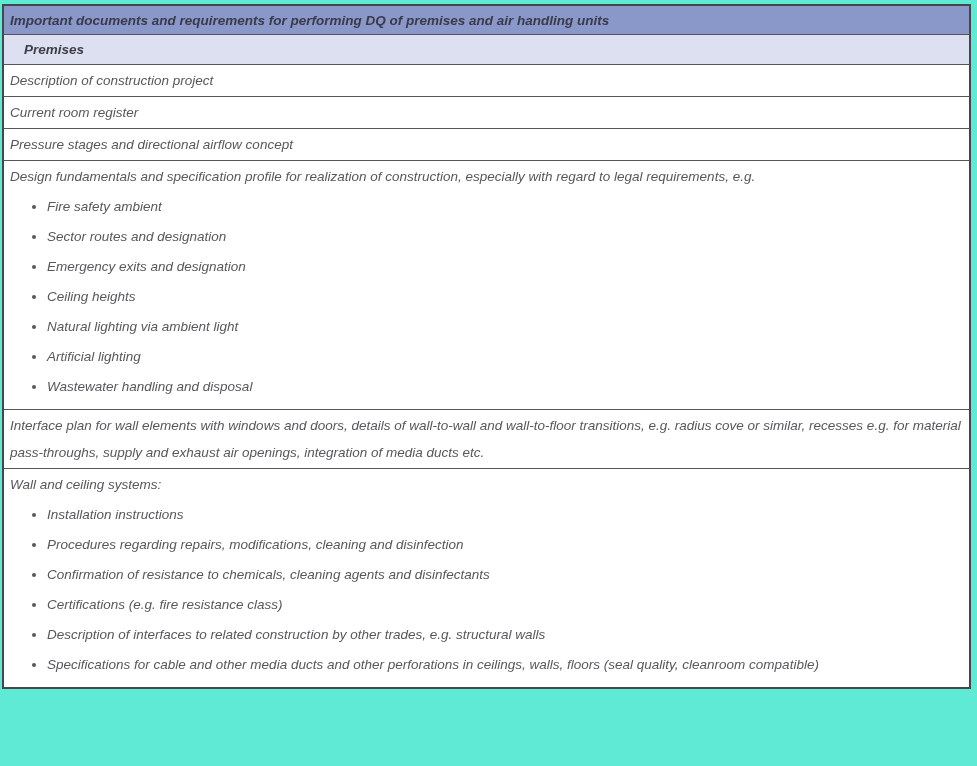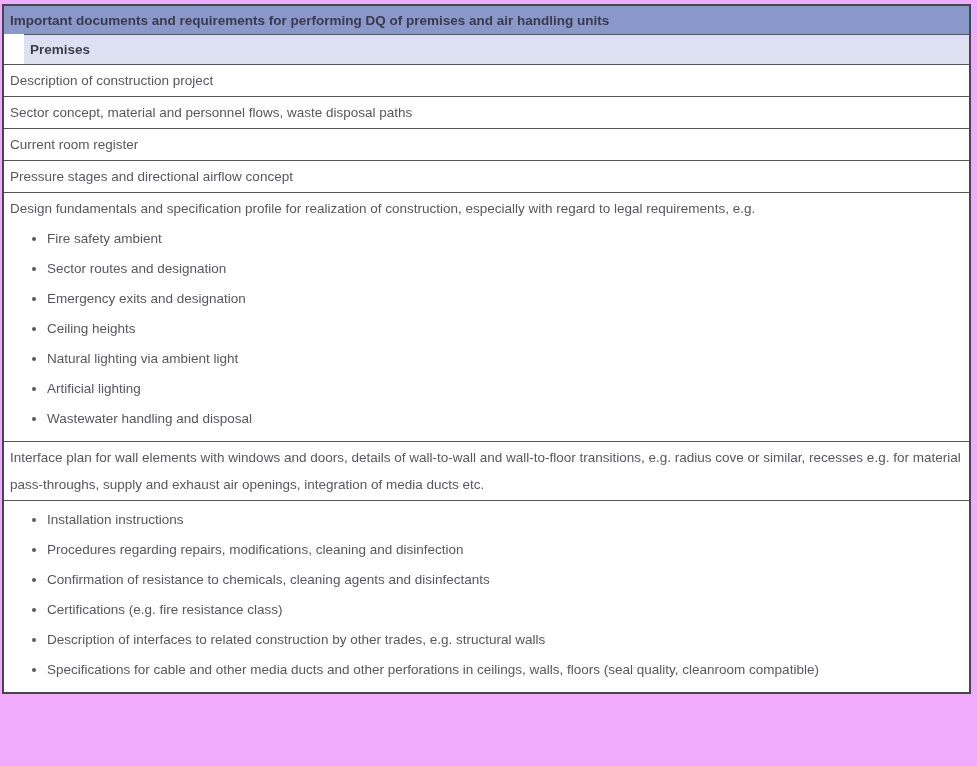--- a/index.html
+++ b/index.html
@@ -5,22 +5,23 @@
   * { box-sizing: border-box; }
   html, body {
     margin: 0;
     padding: 0;
     background: #ffffff;
     font-family: "Liberation Sans", "DejaVu Sans", sans-serif;
   }
   .page {
     width: 977px;
     height: 766px;
-    background: #f0abfc;
+    background: #5eead4;
     overflow: hidden;
+    font-style: italic;
   }
   .doc-table {
     margin: 4px 6px 4px 2px;
     width: 969px;
     border: 2px solid #46464c;
     background: #ffffff;
   }
   .row {
     border-top: 1px solid #55555b;
     font-size: 13.5px;
@@ -30,23 +31,22 @@
     background: #8a98c9;
     color: #3a3a4b;
     font-weight: bold;
     padding: 5px 6px 4px 6px;
     line-height: 19px;
   }
   .row-section {
     background: #dde0f1;
     color: #3e3e48;
     font-weight: bold;
-    padding: 5px 6px;
+    padding: 5px 20px;
     line-height: 19px;
-    margin-left: 20px;
   }
   .row-body {
     background: #ffffff;
     color: #57575d;
     padding: 2px 6px;
     line-height: 27px;
   }
   .row-body.has-list { padding-bottom: 6px; }
   .row-body p { margin: 0; }
   .row-body ul {
@@ -71,23 +71,20 @@
 
     <div class="row row-section">
       <span>Premises</span>
     </div>
 
     <div class="row row-body">
       <p>Description of construction project</p>
     </div>
 
 
-    <div class="row row-body">
-      <p>Sector concept, material and personnel flows, waste disposal paths</p>
-    </div>
 
     <div class="row row-body">
       <p>Current room register</p>
     </div>
 
 
     <div class="row row-body">
       <p>Pressure stages and directional airflow concept</p>
     </div>
 
@@ -102,20 +99,21 @@
         <li>Artificial lighting</li>
         <li>Wastewater handling and disposal</li>
       </ul>
     </div>
 
     <div class="row row-body">
       <p>Interface plan for wall elements with windows and doors, details of wall-to-wall and wall-to-floor transitions, e.g. radius cove or similar, recesses e.g. for material pass-throughs, supply and exhaust air openings, integration of media ducts etc.</p>
     </div>
 
     <div class="row row-body has-list">
+      <p>Wall and ceiling systems:</p>
       <ul>
         <li>Installation instructions</li>
         <li>Procedures regarding repairs, modifications, cleaning and disinfection</li>
         <li>Confirmation of resistance to chemicals, cleaning agents and disinfectants</li>
         <li>Certifications (e.g. fire resistance class)</li>
         <li>Description of interfaces to related construction by other trades, e.g. structural walls</li>
         <li>Specifications for cable and other media ducts and other perforations in ceilings, walls, floors (seal quality, cleanroom compatible)</li>
       </ul>
     </div>
 

